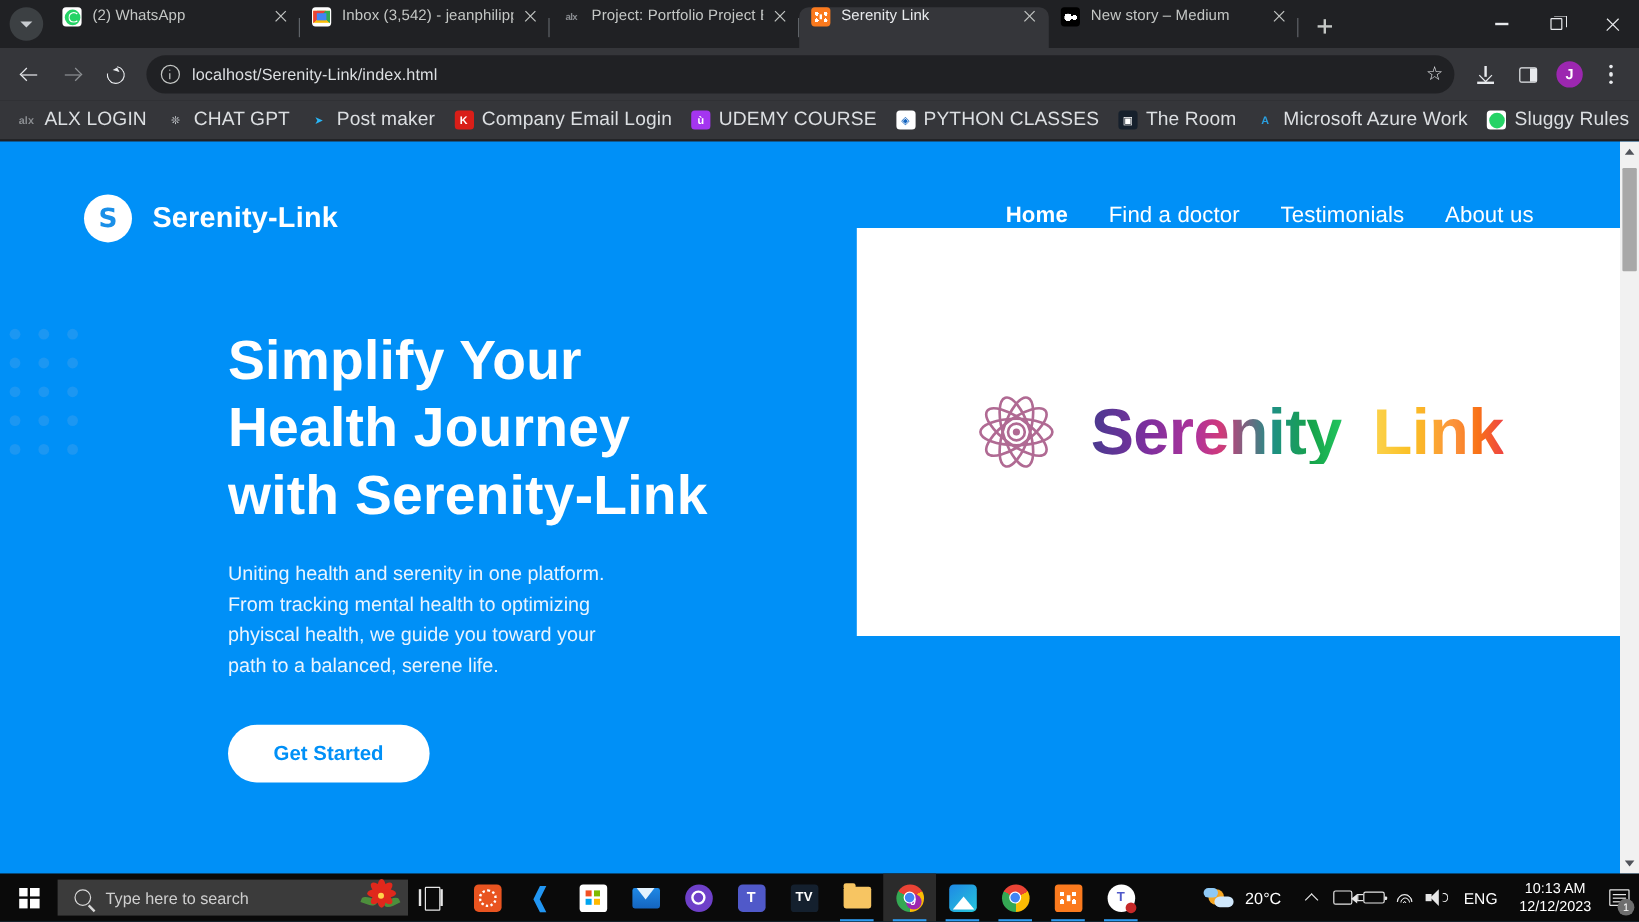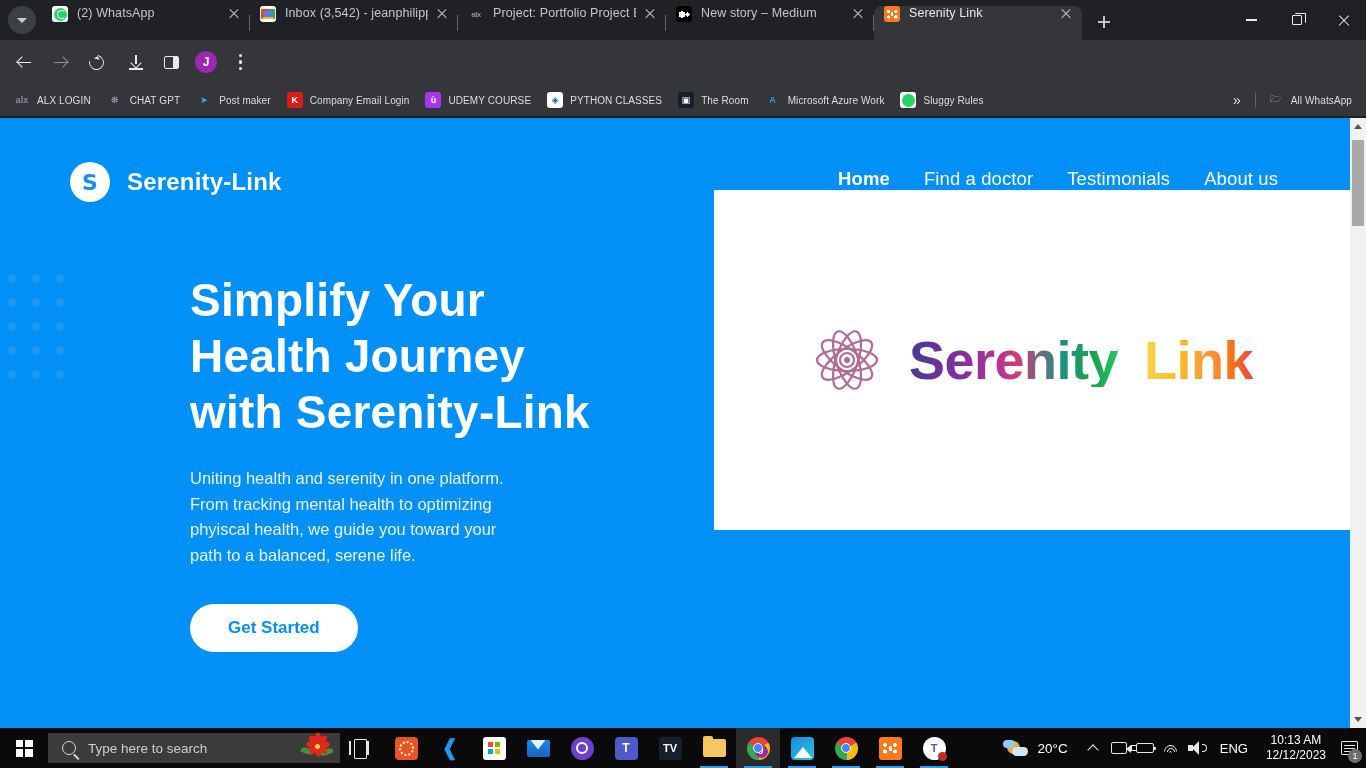--- a/index.html
+++ b/index.html
@@ -106,21 +106,21 @@
   .side-ic::after{content:"";position:absolute;right:0;top:0;bottom:0;width:5px;background:#e8eaed;}
   .avatar{width:22px;height:22px;border-radius:50%;background:#9c27b0;color:#fff;font-size:12px;font-weight:bold;display:flex;align-items:center;justify-content:center;}
   .kebab{width:4px;height:16px;position:relative;}
   .kebab i,.kebab::before,.kebab::after{content:"";position:absolute;left:0;width:3.2px;height:3.2px;border-radius:50%;background:#e8eaed;}
   .kebab::before{top:0;} .kebab i{top:6.4px;} .kebab::after{top:12.8px;}
 
   
   .bookmarks{height:32px;background:#35363a;display:flex;align-items:center;padding:0 6px;font-size:12px;color:#dcdfe2;position:relative;}
   .bm{display:flex;align-items:center;height:24px;padding:0 8px;border-radius:4px;white-space:nowrap;flex:0 0 auto;}
   .bm .bi{width:16px;height:16px;margin-right:7px;flex:0 0 auto;display:flex;align-items:center;justify-content:center;font-size:9px;border-radius:3px;}
-  .bm span{font-size:10px;letter-spacing:.1px;}
+  .bm span{font-size:16px;letter-spacing:.1px;}
   .bm-overflow{margin-left:auto;display:flex;align-items:center;gap:0;}
   .chevs{color:#dcdfe2;font-size:14px;padding:0 10px;}
   .bm-divider{width:1px;height:16px;background:#5f6368;margin:0 4px;}
 
   .bi-alx{color:#8a8d91;font-weight:bold;letter-spacing:-.5px;font-size:8.5px;}
   .bi-gpt{background:#10a37f00;color:#c8ccd0;font-size:14px;}
   .bi-post{color:#29b6f6;font-size:15px;}
   .bi-kas{background:#d91e18;color:#fff;font-weight:bold;font-size:11px;border-radius:2px;width:15px;height:15px;}
   .bi-ud{background:#a435f0;border-radius:50%;color:#fff;font-weight:bold;font-size:10px;}
   .bi-py{background:#fff;border-radius:50%;color:#1565c0;font-size:10px;}
@@ -273,33 +273,33 @@
       <span class="tt">Inbox (3,542) - jeanphilippe7</span>
       <span class="xb"></span>
     </div>
 
     <div class="tab inactive">
       <span class="fav fav-alx">alx</span>
       <span class="tt">Project: Portfolio Project Blo</span>
       <span class="xb"></span>
     </div>
 
+    <div class="tab active">
+      <span class="fav fav-sl">
+          <i></i>
+        </span>
+      <span class="tt">Serenity Link</span>
+      <span class="xb"></span>
+    </div>
+
     <div class="tab inactive">
       <span class="fav fav-md">
           <i></i>
         </span>
       <span class="tt">New story – Medium</span>
-      <span class="xb"></span>
-    </div>
-
-    <div class="tab active">
-      <span class="fav fav-sl">
-          <i></i>
-        </span>
-      <span class="tt">Serenity Link</span>
       <span class="xb"></span>
     </div>
 
     <div class="newtab"></div>
 
     <div class="wincontrols">
       <div class="wc wc-min"></div>
       <div class="wc wc-max">
           <i></i>
         </div>
@@ -313,20 +313,25 @@
     <div class="navbtn">
         <span class="arrow-l"></span>
       </div>
     <div class="navbtn">
         <span class="arrow-r"></span>
       </div>
     <div class="navbtn">
         <span class="reload"></span>
       </div>
 
+    <div class="omnibox">
+      <span class="info-ic"></span>
+      <span class="url">localhost/Serenity-Link/index.html</span>
+      <span class="star">☆</span>
+    </div>
 
     <div class="tb-ic">
       <span class="dl-ic">
           <i class="dl-base"></i>
         </span>
     </div>
     <div class="tb-ic">
       <span class="side-ic"></span>
     </div>
     <div class="tb-ic">

